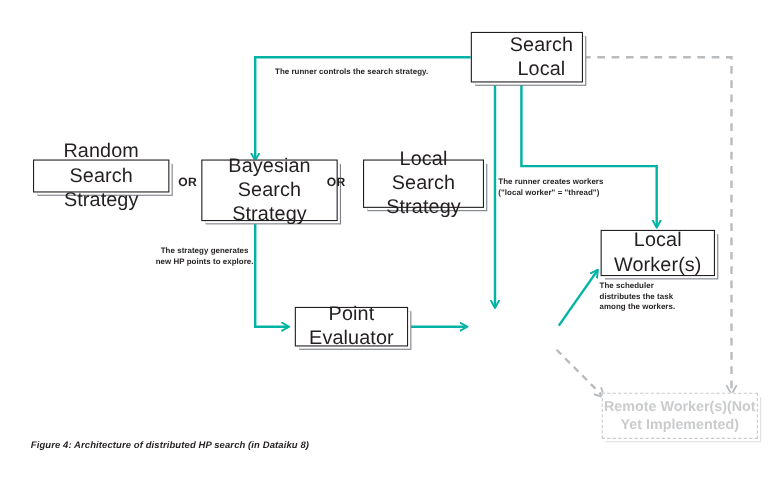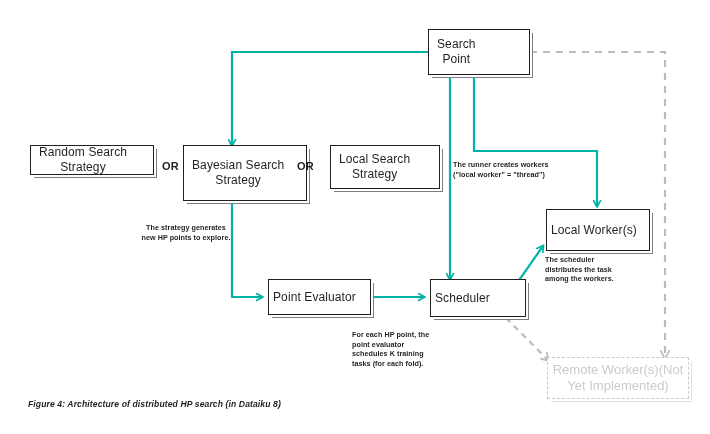--- a/index.html
+++ b/index.html
@@ -3,30 +3,30 @@
 <meta charset="utf-8">
 <style>
   html,body{margin:0;padding:0;background:#ffffff;}
   body{width:710px;height:434px;overflow:hidden;
        font-family:"Liberation Sans","DejaVu Sans",sans-serif;}
   #stage{position:relative;width:710px;height:434px;background:#fff;}
   svg.wires{position:absolute;left:0;top:0;width:710px;height:434px;pointer-events:none;}
 
   .node{position:absolute;box-sizing:border-box;background:#ffffff;
         border:1.6px solid #231f20;display:flex;align-items:center;
-        justify-content:flex-start;text-align:center;line-height:1.22;
-        color:#231f20;font-size:12px;letter-spacing:.1px;z-index:3;
+        justify-content:flex-end;text-align:center;line-height:1.22;
+        color:#231f20;font-size:18px;letter-spacing:.1px;z-index:3;
         box-shadow:3px 3px 0 -1px #ffffff, 3.5px 3.5px 0 -0.5px #7b7f87;}
   .node span{display:block;padding:0 4px;}
 
   .ghost{position:absolute;box-sizing:border-box;background:#ffffff;
          border:1.6px dashed #c9cbcd;display:flex;align-items:center;
          justify-content:center;text-align:center;line-height:1.25;
          color:#c9cbcd;font-size:13px;z-index:3;
-         box-shadow:3px 3px 0 -1px #ffffff, 3.5px 3.5px 0 -0.5px #dfe1e3;}
+         box-shadow:3px 3px 0 -1px #ffffff, 3.5px 3.5px 0 -0.5px #dfe1e3;font-weight:bold;}
 
   .orlabel{position:absolute;font-size:11px;font-weight:bold;color:#231f20;
            letter-spacing:.3px;z-index:3;}
 
   .note{position:absolute;font-size:7.2px;font-weight:bold;color:#231f20;
         line-height:1.32;letter-spacing:.05px;z-index:4;white-space:pre-line;}
   .note.center{text-align:center;}
   .note.left{text-align:left;}
 
   .caption{position:absolute;font-size:8.6px;font-weight:bold;font-style:italic;
@@ -76,21 +76,21 @@
     </g>
 
     <g>
       <path d="M506,318 L548,360" fill="none" stroke="#b9bcbf" stroke-width="2.2" stroke-dasharray="6 5" marker-end="url(#ah-gray)"></path>
     </g>
   </svg>
 
   <div class="node" style="left:428px;top:29px;width:102px;height:46px;">
     <span>
         <span>Search</span>
-        <span>Point</span>
+        <span>Local</span>
       </span>
   </div>
 
   <div class="node" style="left:30px;top:145px;width:124px;height:30px;">
     <span>
         <span>Random Search</span>
         <span>Strategy</span>
       </span>
   </div>
 
@@ -109,43 +109,37 @@
     <span>
         <span>Local Search</span>
         <span>Strategy</span>
       </span>
   </div>
 
   <div class="node" style="left:268px;top:279px;width:103px;height:36px;">
     <span>Point Evaluator</span>
   </div>
 
-  <div class="node" style="left:430px;top:279px;width:96px;height:38px;">
-    <span>Scheduler</span>
-  </div>
 
   <div class="node" style="left:546px;top:209px;width:104px;height:42px;">
     <span>Local Worker(s)</span>
   </div>
 
   <div class="ghost" style="left:547px;top:357px;width:142px;height:42px;">
     <span><span>Remote Worker(s)</span><span>(Not Yet Implemented)</span></span>
   </div>
 
+  <div class="note left" style="left:250px;top:60px;width:190px;">The runner controls the search strategy.</div>
 
   <div class="note left" style="left:453px;top:160px;width:150px;">The runner creates workers
 ("local worker" = "thread")</div>
 
   <div class="note center" style="left:130px;top:223px;width:112px;">The strategy generates
 new HP points to explore.</div>
 
-  <div class="note left" style="left:352px;top:330px;width:110px;">For each HP point, the
-point evaluator
-schedules K training
-tasks (for each fold).</div>
 
   <div class="note left" style="left:545px;top:255px;width:110px;">The scheduler
 distributes the task
 among the workers.</div>
 
   <div class="caption" style="left:28px;top:399px;">Figure 4: Architecture of distributed HP search (in Dataiku 8)</div>
 
 </div>
 
 </body></html>

